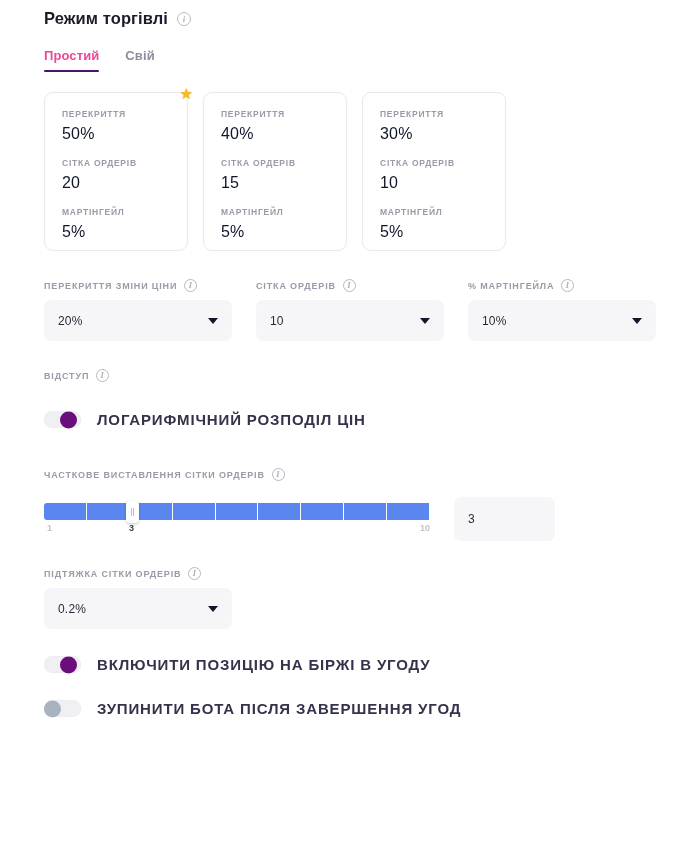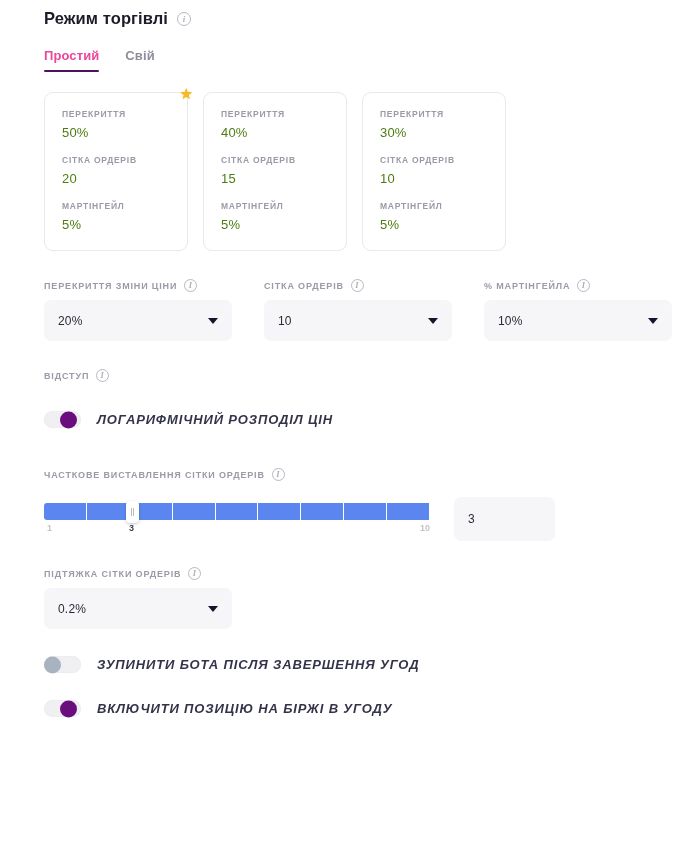--- a/index.html
+++ b/index.html
@@ -40,62 +40,61 @@
     position: relative; width: 144px; height: 159px;
     border: 1px solid #e8e8ee; border-radius: 9px; background: #fff;
     padding: 16px 0 0 17px;
   }
   .card .star {
     position: absolute; top: -7px; right: -6px;
     font-size: 15px; color: #f7b924; line-height: 1;
     text-shadow: 0 0 1px #e8a100;
   }
   .c-label { font-size: 8.5px; font-weight: 700; letter-spacing: .75px; color: #9a9aa8; }
-  .c-value { font-size: 13px; color: #4d7c0f; margin-top: 6px; letter-spacing: .2px;}
+  .c-value { font-size: 16px; color: #0f172a; margin-top: 6px; letter-spacing: .2px;}
   .c-group + .c-group { margin-top: 15px; }
   .card-names { display: flex; gap: 15px; margin-top: 8px; }
   .card-name { width: 144px; font-size: 11.5px; color: #33334a; letter-spacing: .1px;}
 
   
   .field-label {
     display: flex; align-items: center; gap: 7px;
     font-size: 9px; font-weight: 700; letter-spacing: .85px; color: #9a9aa8;
     margin-bottom: 8px; text-transform: uppercase;
   }
   .select {
     position: relative; height: 41px; background: #f6f6f8;
     border-radius: 7px; display: flex; align-items: center;
     padding: 0 14px; font-size: 12px; color: #2a2a3a; letter-spacing:.2px;
   }
   .caret {
     position: absolute; right: 14px; top: 50%; transform: translateY(-50%);
     width: 0; height: 0; border-left: 5px solid transparent;
     border-right: 5px solid transparent; border-top: 6px solid #15152b;
   }
-  .row3 { display: flex; gap: 32px; margin-top: 28px; }
+  .row3 { display: flex; gap: 24px; margin-top: 28px; }
   .col { width: 188px; }
 
   
   .toggle-row { display: flex; align-items: center; gap: 16px; }
   .switch {
     width: 37px; height: 17px; border-radius: 10px;
     background: #f0f0f3; position: relative; flex: 0 0 auto;
     box-shadow: inset 0 0 0 1px #ededf1;
   }
   .knob {
     position: absolute; top: 50%; transform: translateY(-50%);
     width: 17px; height: 17px; border-radius: 50%;
   }
   .switch.on .knob  { left: 16px; background: #6a0d7d; }
   .switch.off .knob { left: 0px;  background: #a9b3c0; }
   .switch.on-mid .knob { left: 16px; background: #6a0d7d; }
   .toggle-text {
-    font-size: 13px; font-weight: 700; letter-spacing: .85px; color: #33334a;
+    font-size: 15px; font-weight: 700; letter-spacing: .85px; color: #33334a;
     text-transform: uppercase;
-    font-style: italic;
   }
 
   
   .slider-block { display: flex; align-items: flex-start; gap: 24px; margin-top: 16px; }
   .slider-wrap { width: 386px; padding-top: 6px; }
   .slider-track {
     position: relative; height: 17px; display: flex;
     border-radius: 3px; overflow: visible;
   }
   .seg { flex: 1 1 0; background: #5b86f0; height: 17px; border-right: 1.5px solid #ffffff; }
@@ -272,26 +271,26 @@
       <span>ПІДТЯЖКА СІТКИ ОРДЕРІВ</span>
       <span class="info-icon sm">i</span>
     </div>
     <div class="select">
       <span>0.2%</span>
       <span class="caret"></span>
     </div>
   </div>
 
   <div class="toggle-row" style="margin-top:27px;">
+    <div class="switch on-mid">
+      <span class="knob"></span>
+    </div>
+    <div class="toggle-text">ВКЛЮЧИТИ ПОЗИЦІЮ НА БІРЖІ В УГОДУ</div>
+  </div>
+
+  <div class="toggle-row" style="margin-top:27px;">
     <div class="switch off">
       <span class="knob"></span>
     </div>
     <div class="toggle-text">ЗУПИНИТИ БОТА ПІСЛЯ ЗАВЕРШЕННЯ УГОД</div>
   </div>
 
-  <div class="toggle-row" style="margin-top:27px;">
-    <div class="switch on-mid">
-      <span class="knob"></span>
-    </div>
-    <div class="toggle-text">ВКЛЮЧИТИ ПОЗИЦІЮ НА БІРЖІ В УГОДУ</div>
-  </div>
-
 </div>
 
 </body></html>

